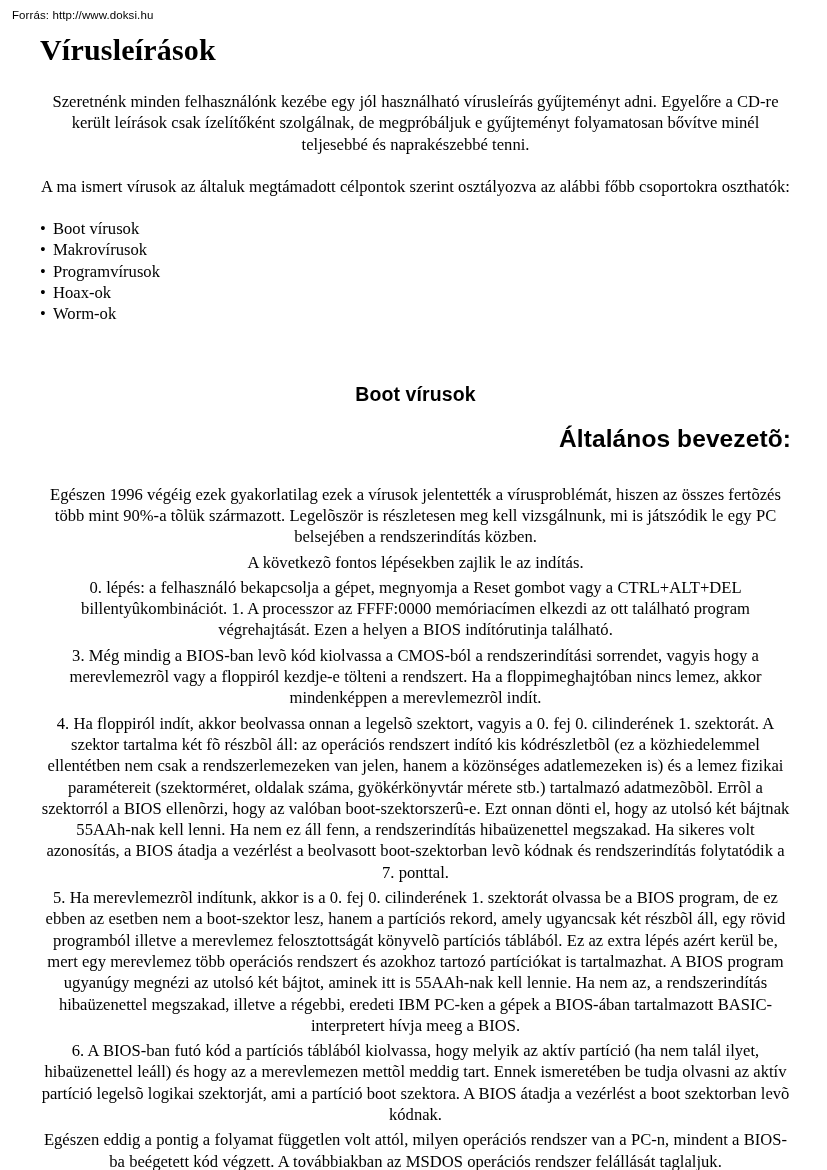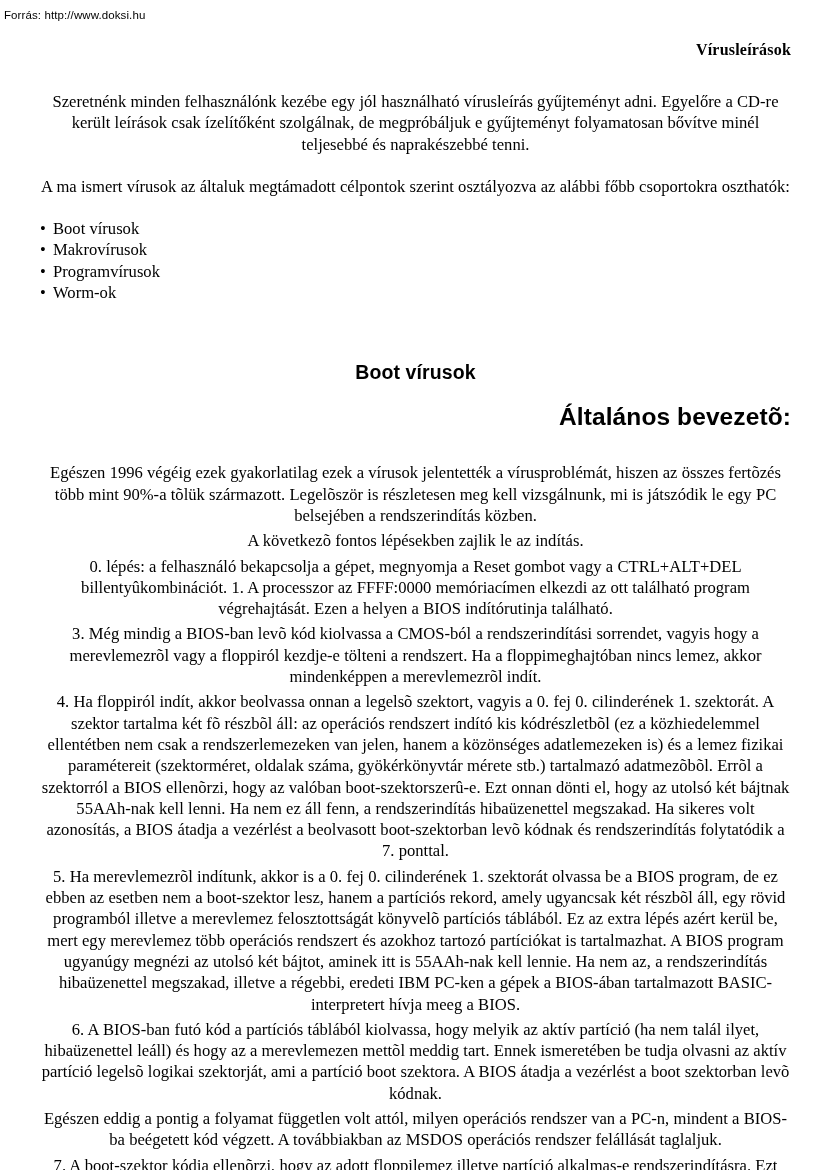--- a/index.html
+++ b/index.html
@@ -20,43 +20,43 @@
     position: relative;
     width: 827px;
     height: 1170px;
     box-sizing: border-box;
   }
 
   
   .source-header {
     position: absolute;
     top: 9px;
-    left: 4px;
+    left: 12px;
     font-family: "Liberation Sans", "DejaVu Sans", sans-serif;
     font-size: 11.5px;
     line-height: 13px;
     color: #000;
     letter-spacing: 0.1px;
     white-space: nowrap;
   }
 
   
   .content {
     position: absolute;
     left: 40px;
     top: 36px;
     width: 751px;
   }
 
   h1.doc-title {
     font-family: "Liberation Serif", "DejaVu Serif", serif;
     font-weight: bold;
-    font-size: 16px;
+    font-size: 30px;
     line-height: 28px;
-    text-align: right;
+    text-align: left;
     margin: 0 0 0 0;
     padding: 0;
     letter-spacing: 0.2px;
   }
 
   p.para {
     font-size: 16.6px;
     line-height: 21.3px;
     margin: 0;
     padding: 0;
@@ -130,20 +130,21 @@
     <div class="spacer-21"></div>
 
     <p class="para">A ma ismert vírusok az általuk megtámadott célpontok szerint osztályozva az alábbi főbb csoportokra oszthatók:</p>
 
     <div class="spacer-21"></div>
 
     <ul class="bullets">
       <li>Boot vírusok</li>
       <li>Makrovírusok</li>
       <li>Programvírusok</li>
+      <li>Hoax-ok</li>
       <li>Worm-ok</li>
     </ul>
 
     <div class="spacer-60"></div>
 
     <h2 class="section-title">Boot vírusok</h2>
 
     <div class="spacer-18"></div>
 
     <h2 class="sub-title">Általános bevezetõ:</h2>

